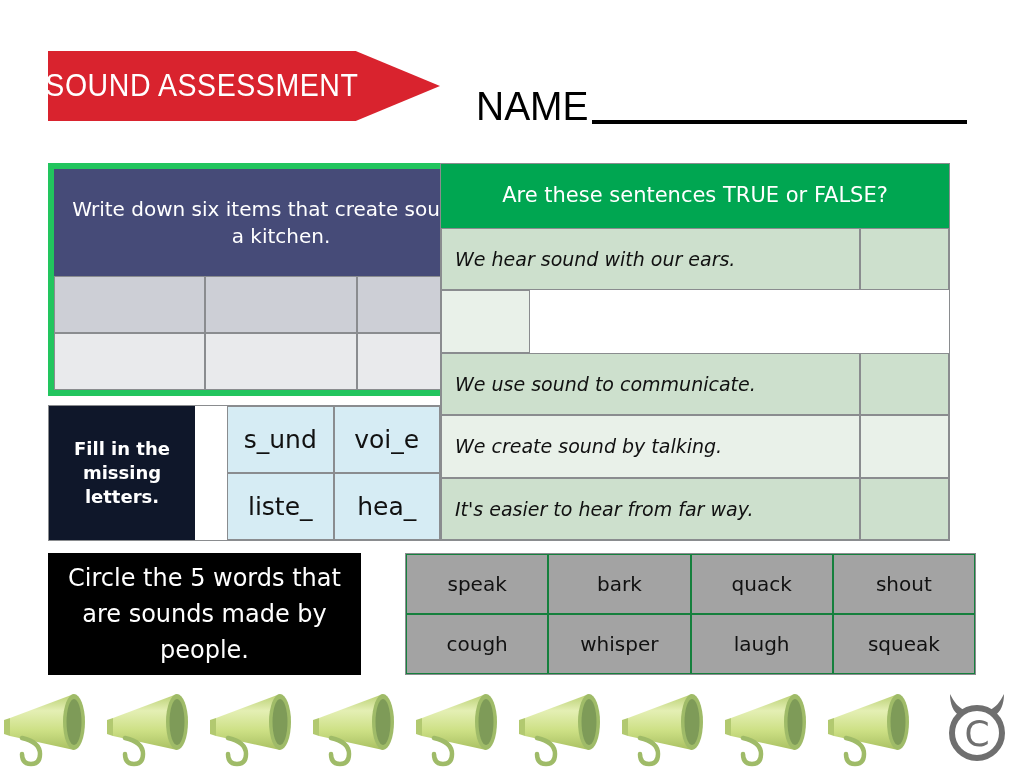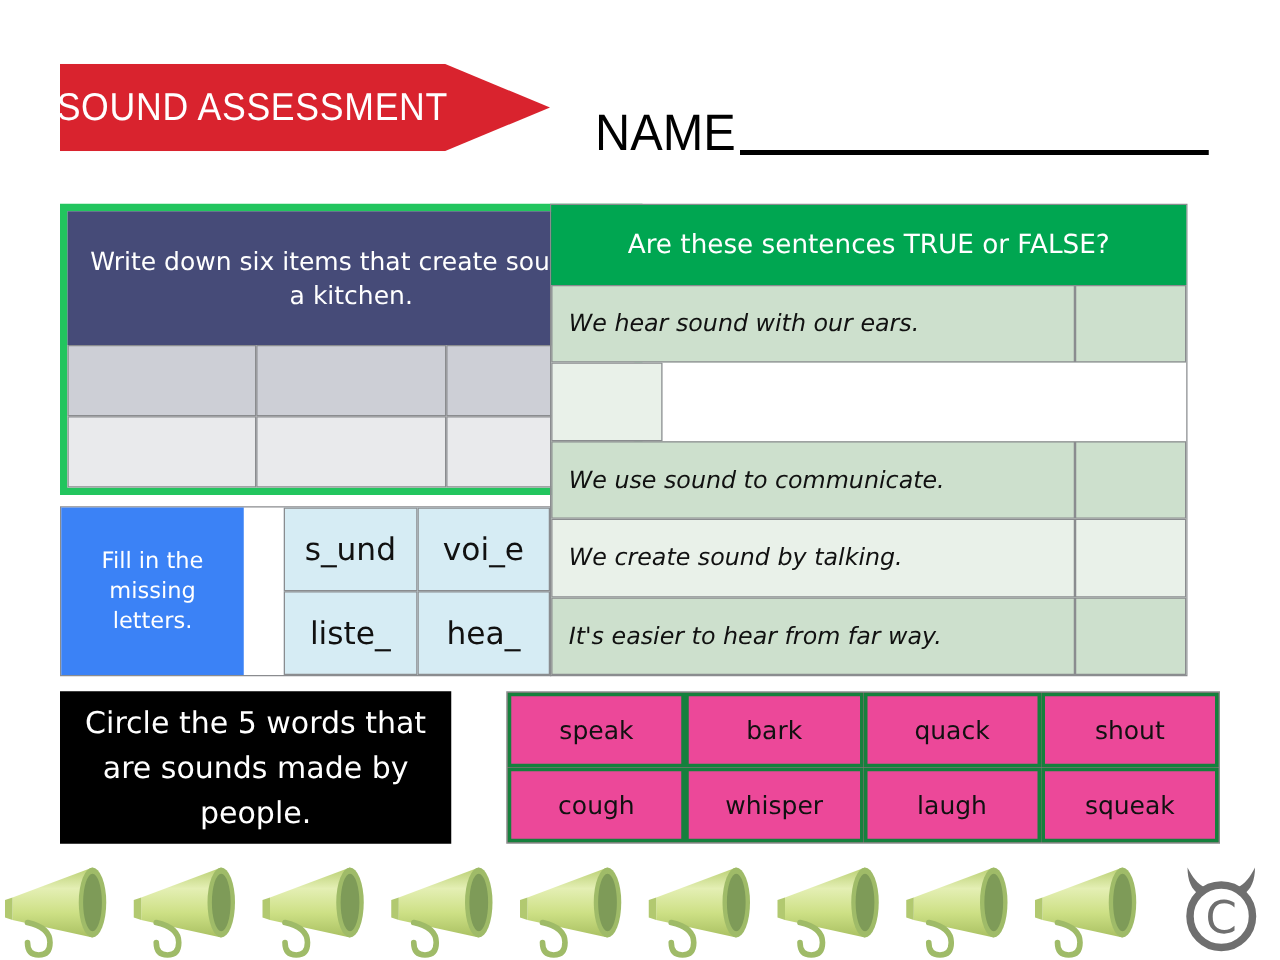--- a/index.html
+++ b/index.html
@@ -126,24 +126,25 @@
     left: 48px;
     top: 405px;
     width: 393px;
     height: 136px;
     display: flex;
     border: 1px solid #8a8c8f;
     box-sizing: border-box;
   }
   #letters-label {
     width: 146px;
-    background: #3b82f6;
+    background: #0f172a;
     font-size: 18px;
     padding: 0 14px;
     flex: none;
+    font-weight: bold;
   }
   #letters-grid {
     flex: 1;
     grid-template-columns: repeat(2, 1fr);
     grid-template-rows: repeat(2, 1fr);
     margin-left: 32px;
   }
   .lcell {
     background: #d6ecf4;
     justify-content: center;
@@ -216,22 +217,22 @@
     left: 405px;
     top: 553px;
     width: 571px;
     height: 122px;
     display: grid;
     grid-template-columns: repeat(4, 1fr);
     grid-template-rows: repeat(2, 1fr);
     border: 1px solid #8a8c8f;
   }
   .wcell {
-    background: #ec4899;
-    border: 3px solid #15803d;
+    background: #a3a3a3;
+    border: 1px solid #15803d;
     box-sizing: border-box;
     display: flex;
     align-items: center;
     justify-content: center;
     font-size: 20px;
     color: #111;
   }
 
   
   #mega-strip {

